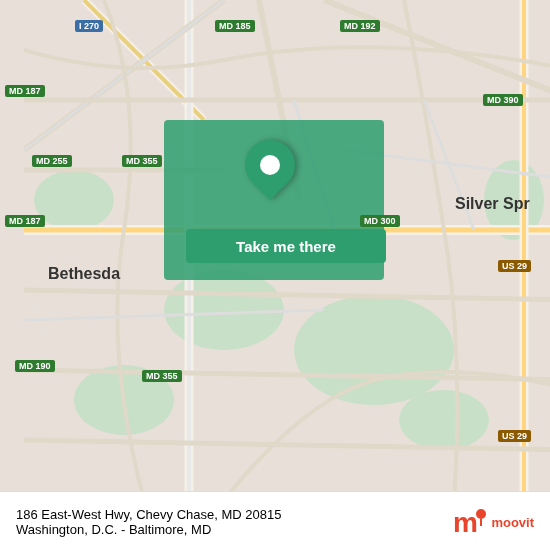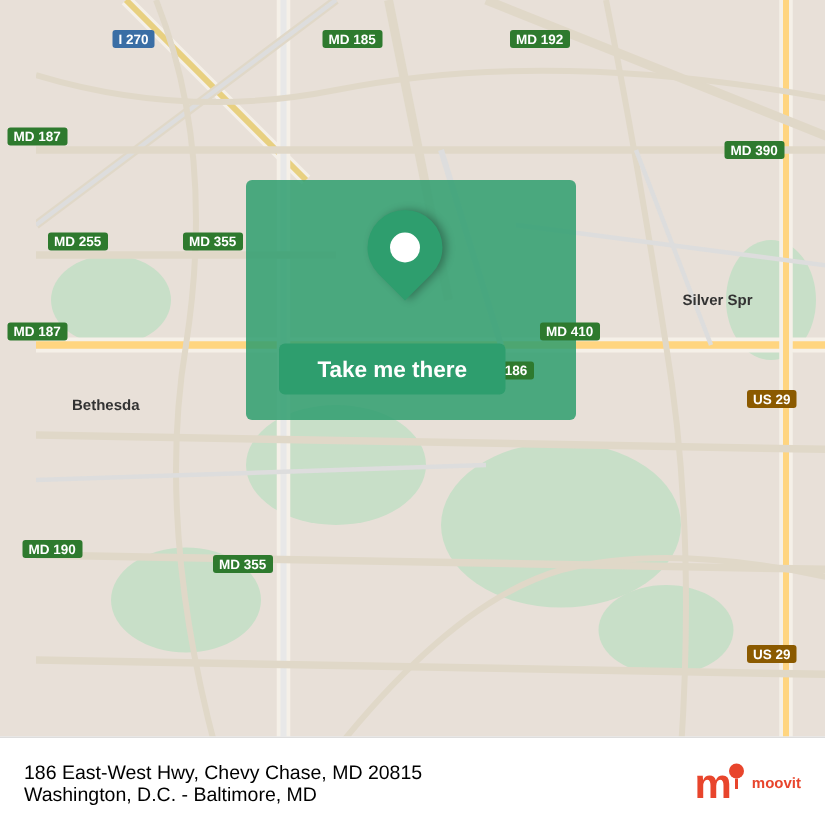--- a/index.html
+++ b/index.html
@@ -50,21 +50,21 @@
     }
 
     #moovit-logo {
       display: flex;
       align-items: center;
       gap: 2px;
       flex-shrink: 0;
     }
 
     .moovit-word {
-      font-size: 10px;
+      font-size: 13px;
       font-weight: bold;
       color: #e8452c;
     }
 
     
     #osm-attr {
       position: absolute;
       bottom: 68px;
       left: 8px;
       font-size: 10px;
@@ -72,21 +72,21 @@
       background: rgba(255,255,255,0.7);
       padding: 1px 3px;
       z-index: 5;
     }
 
     
     #take-me-there-btn {
       position: absolute;
       top: 229px;
       left: 186px;
-      width: 151px;
+      width: 200px;
       height: 34px;
       background: #2e9e6e;
       color: white;
       border: none;
       border-radius: 4px;
       font-size: 15px;
       font-weight: bold;
       cursor: pointer;
       display: flex;
       align-items: center;
@@ -146,21 +146,21 @@
       z-index: 6;
     }
 
     .road-badge-green {
       background: #2e7a2e;
     }
 
     
     .place-label {
       position: absolute;
-      font-size: 10px;
+      font-size: 16px;
       font-weight: bold;
       color: #333;
       z-index: 6;
     }
   </style>
 </head>
 <body>
 
 <div id="map-container">
 
@@ -217,21 +217,21 @@
   </div>
 
   <div class="road-badge" style="top:20px;left:75px;">I 270</div>
   <div class="road-badge road-badge-green" style="top:20px;left:215px;">MD 185</div>
   <div class="road-badge road-badge-green" style="top:20px;left:340px;">MD 192</div>
   <div class="road-badge road-badge-green" style="top:85px;left:5px;">MD 187</div>
   <div class="road-badge road-badge-green" style="top:94px;left:467px;margin-left:16px;">MD 390</div>
   <div class="road-badge road-badge-green" style="top:155px;left:32px;">MD 255</div>
   <div class="road-badge road-badge-green" style="top:155px;left:122px;">MD 355</div>
   <div class="road-badge road-badge-green" style="top:215px;left:5px;">MD 187</div>
-  <div class="road-badge road-badge-green" style="top:215px;left:360px;">MD 410</div>
+  <div class="road-badge road-badge-green" style="top:215px;left:360px;">MD 300</div>
   <div class="road-badge road-badge-green" style="top:241px;left:316px;">MD 186</div>
   <div class="road-badge" style="top:260px;left:498px;background:#8b5a00;">US 29</div>
   <div class="road-badge road-badge-green" style="top:360px;left:15px;">MD 190</div>
   <div class="road-badge road-badge-green" style="top:370px;left:142px;">MD 355</div>
   <div class="road-badge" style="top:430px;left:498px;background:#8b5a00;">US 29</div>
 
   <div class="place-label" style="top:265px;left:48px;">Bethesda</div>
   <div class="place-label" style="top:195px;left:455px;">Silver Spr</div>
 
   <div id="location-pin">

